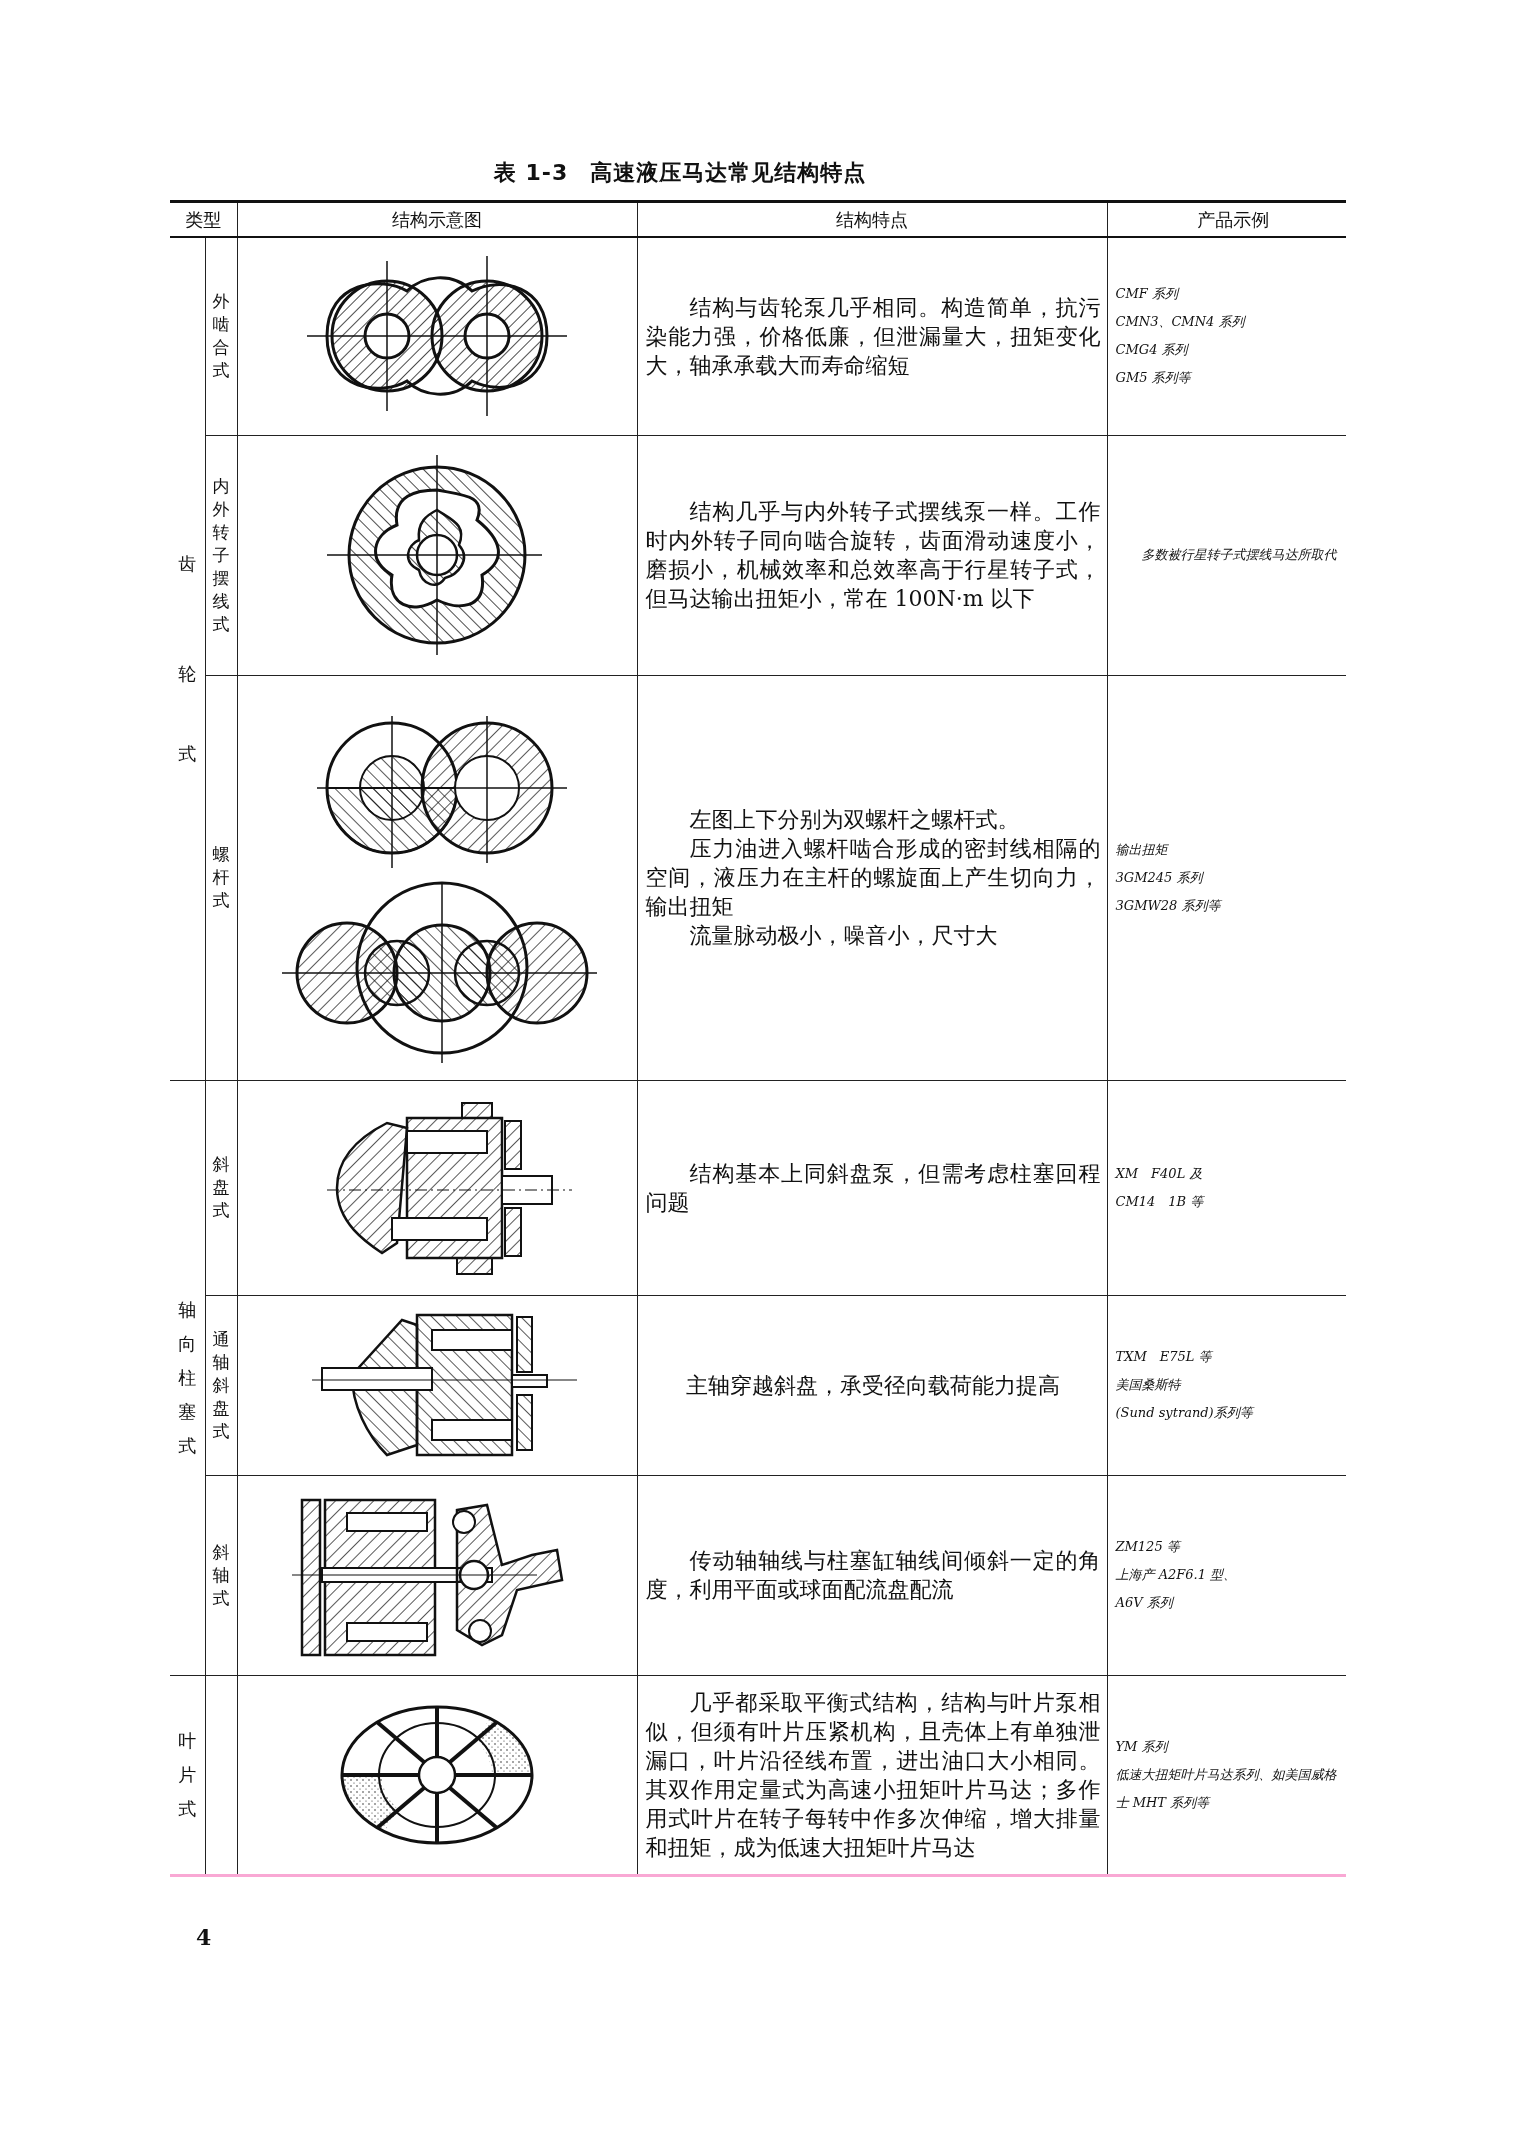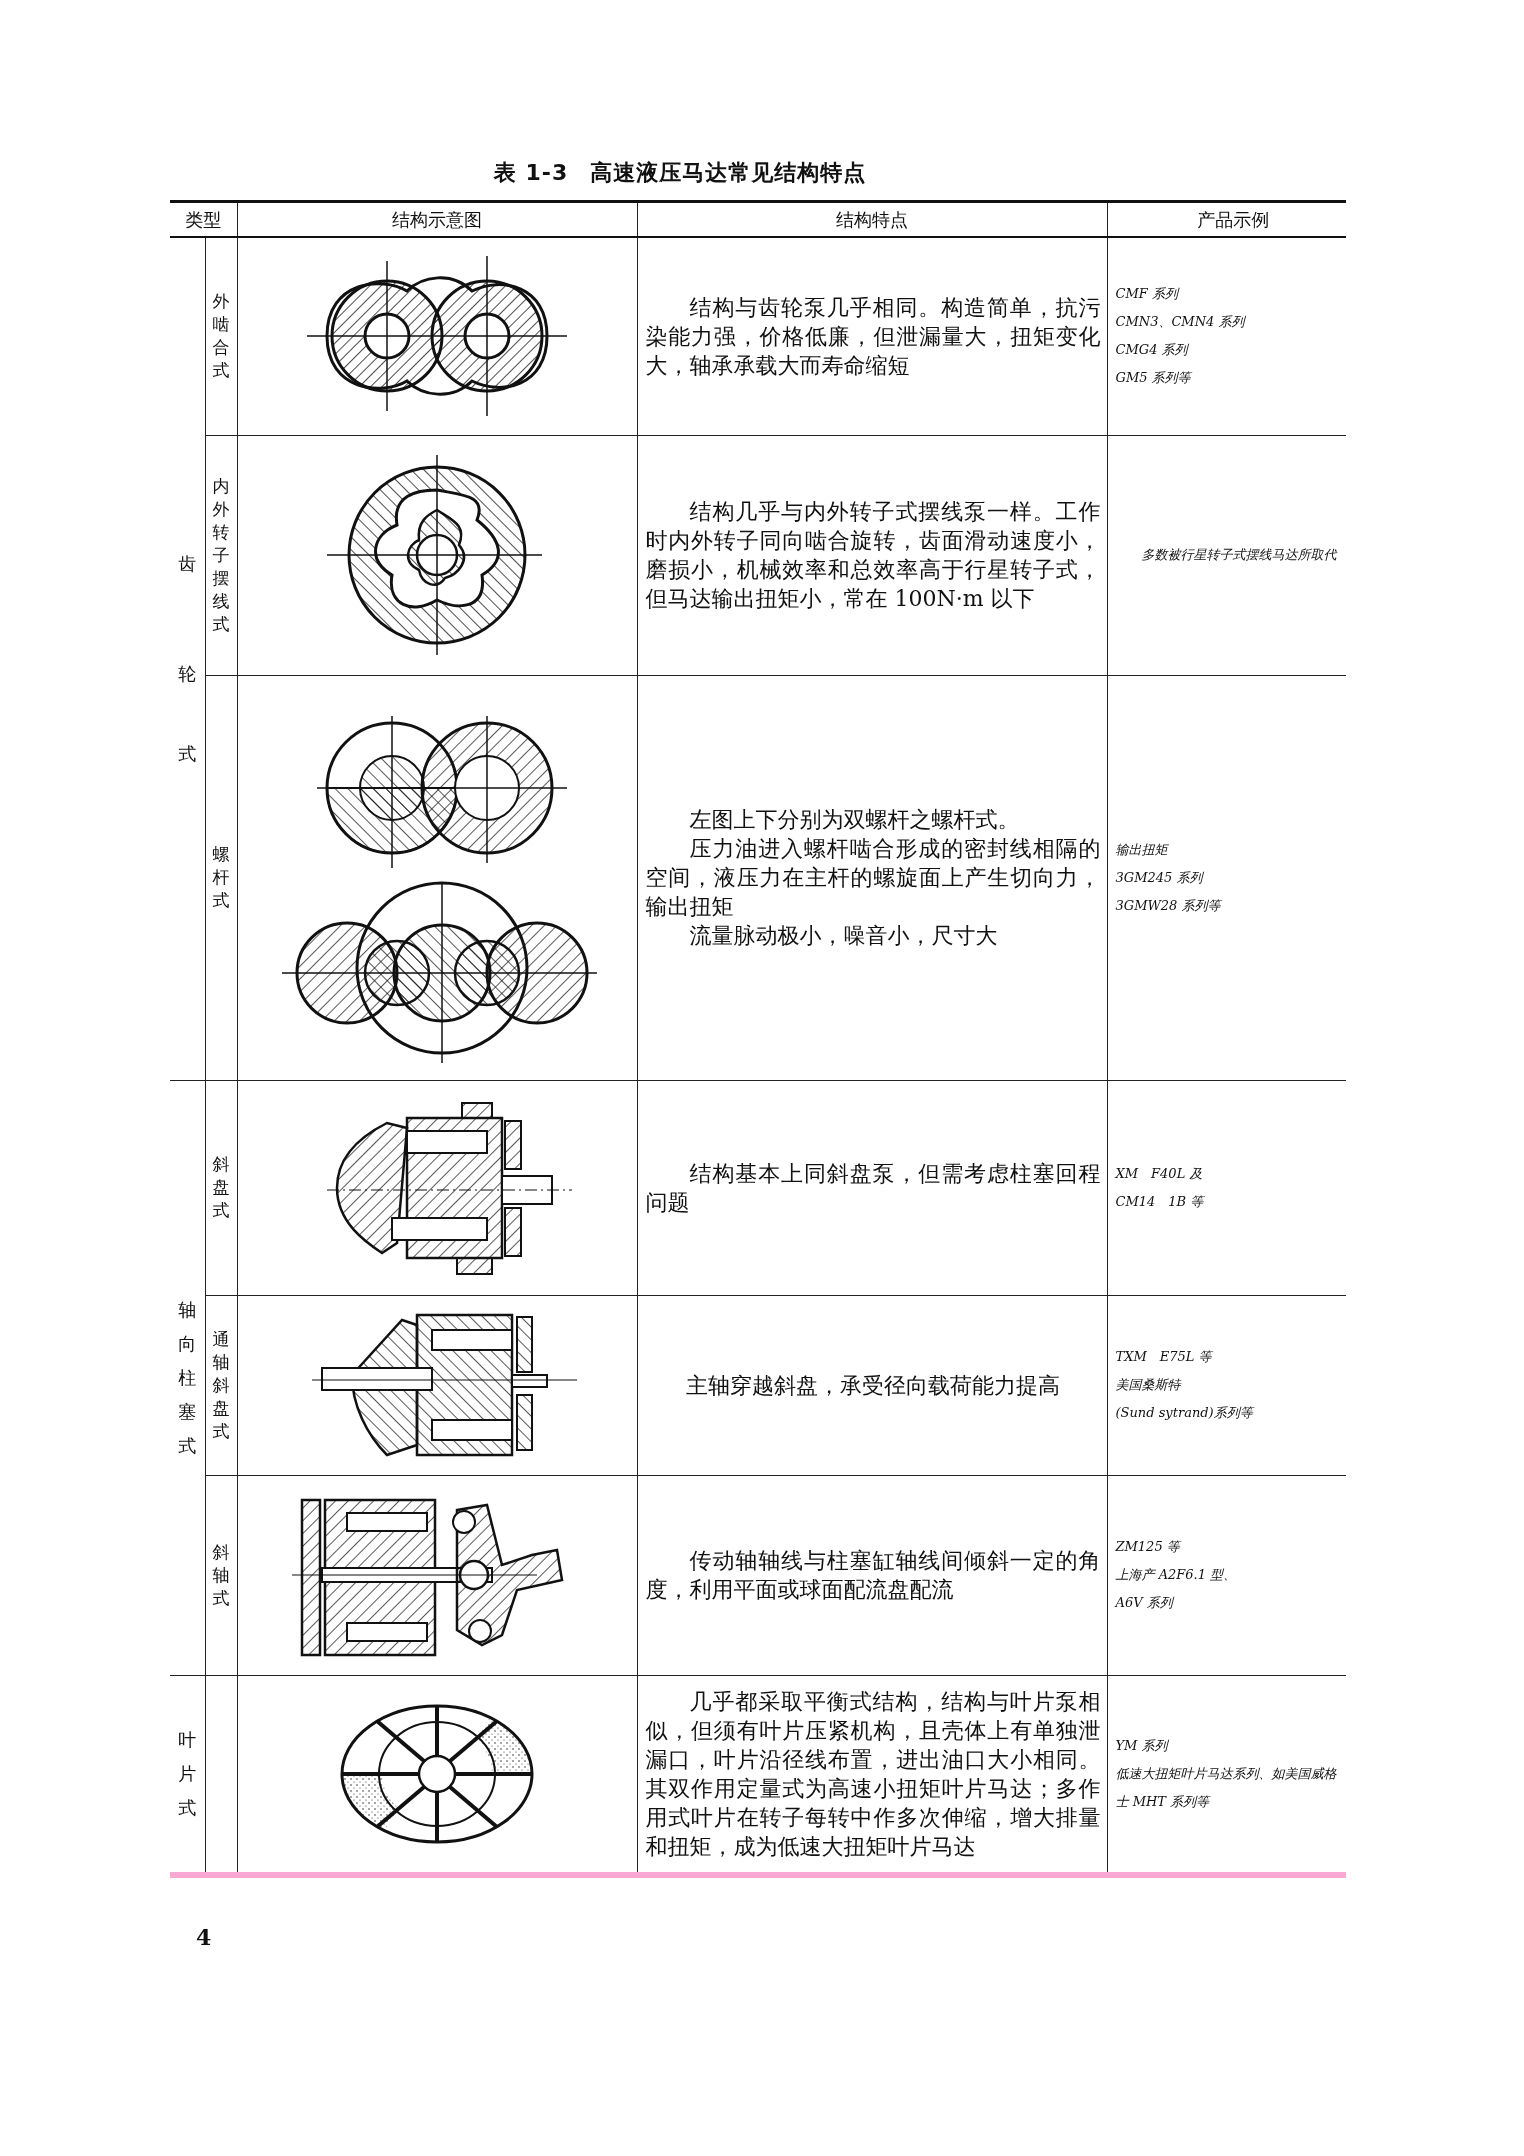--- a/index.html
+++ b/index.html
@@ -2,21 +2,21 @@
 <html><head>
 <meta charset="utf-8">
 <style>
   html, body { margin:0; padding:0; background:#fff; }
   body { width:1524px; height:2156px; position:relative; font-family:"DejaVu Serif","Liberation Serif",serif; color:#111; overflow:hidden; }
   .caption { position:absolute; top:158px; left:0; width:1360px; text-align:center; font-size:22px; font-weight:bold; letter-spacing:1px; font-family:"DejaVu Sans","Liberation Sans",sans-serif; }
   .caption .num { margin-right:22px; }
   table.main { position:absolute; left:170px; top:200px; width:1176px; border-collapse:collapse; table-layout:fixed; font-size:17px; }
   table.main td, table.main th { border:1px solid #222; padding:0; vertical-align:middle; }
   table.main tr.head th { height:33px; font-weight:normal; font-size:18px; letter-spacing:0; border-top:3px solid #111; border-bottom:2px solid #111; }
-  table.main tr:last-child td { border-bottom:6px solid #f9a8d4;margin-left:19px; }
+  table.main tr:last-child td { border-bottom:3px solid #f9a8d4;margin-left:19px; }
   table.main { border-left:none; border-right:none; }
   table.main tr td:first-child, table.main tr th:first-child { border-left:none; }
   table.main tr td:last-child, table.main tr th:last-child { border-right:none;padding-left:13px; }
   .spaced { letter-spacing:28px; padding-left:28px; }
   .cat { text-align:center; font-size:18px; line-height:40px; }
   .cat span { display:block; }
   .sub { text-align:center; font-size:17px; line-height:23px; }
   .sub span { display:block; }
   .desc { padding:0 6px 0 8px !important; line-height:29px; font-size:22px; text-align:justify; }
   .desc p { margin:0; text-indent:2em; }

